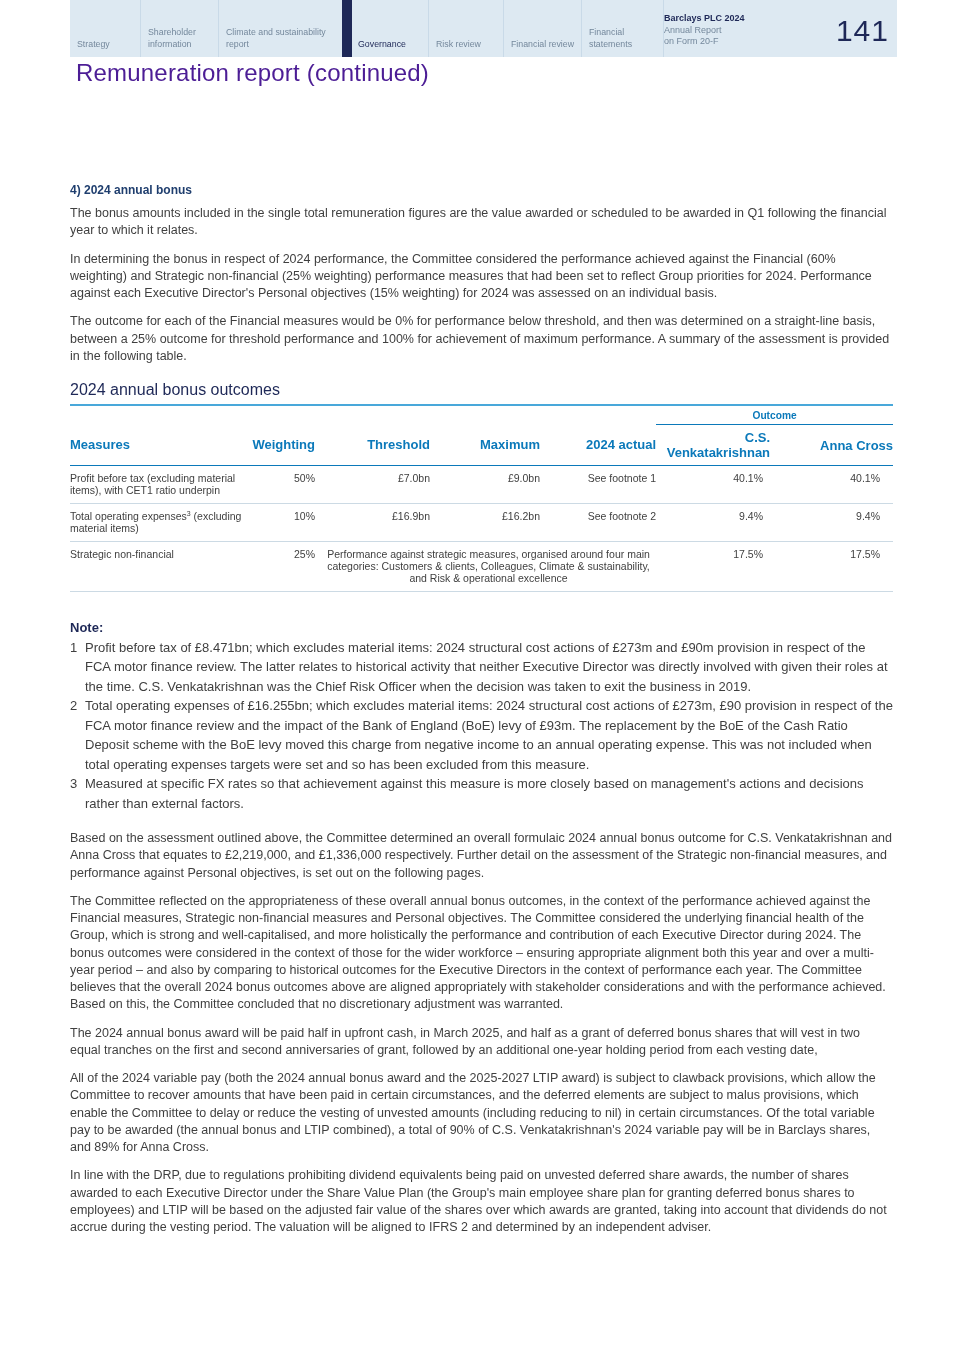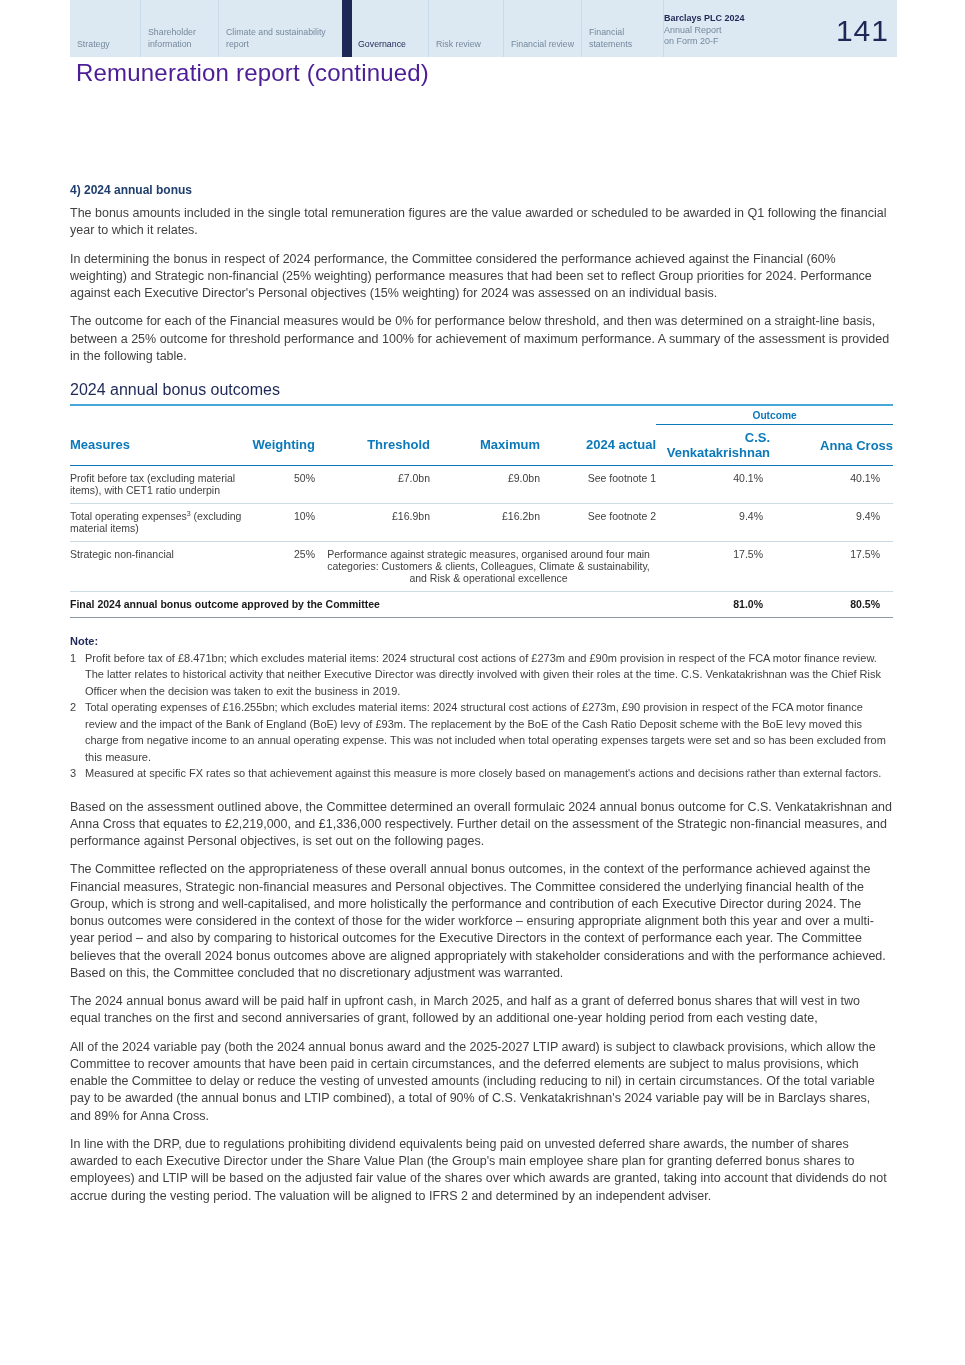--- a/index.html
+++ b/index.html
@@ -74,21 +74,21 @@
   .l { text-align: left; } .r { text-align: right; }
   td.csv { padding-right: 7px; }
   td.last { padding-right: 13px; }
   td.desc { text-align: center; padding-left: 8px; padding-right: 2px; }
   tr.final td {
     font-weight: bold; border-bottom: 1px solid #8d9aa5; color: #1a1a1a;
   }
   sup.fn { font-size: 7px; vertical-align: super; line-height: 0; }
 
   
-  .notes { margin-top: 15px; font-size: 11px; line-height: 1.5; color: #3f3f3f; }
+  .notes { margin-top: 26px; font-size: 13px; line-height: 1.5; color: #3f3f3f; }
   .note-label { font-weight: bold; color: #1e2857; }
   .note-item { display: flex; }
   .note-num { flex: 0 0 15px; }
   .note-text { flex: 1; }
 
   
   .body-paras { margin-top: 17px; }
 </style>
 </head>
 <body>
@@ -181,25 +181,20 @@
         <td class="r csv">9.4%</td>
         <td class="r last">9.4%</td>
       </tr>
       <tr>
         <td class="measure">Strategic non-financial</td>
         <td class="r">25%</td>
         <td colspan="3" class="desc">Performance against strategic measures, organised around four main categories: Customers &amp; clients, Colleagues, Climate &amp; sustainability, and Risk &amp; operational excellence</td>
         <td class="r csv">17.5%</td>
         <td class="r last">17.5%</td>
       </tr>
-      <tr class="final">
-        <td colspan="5">Final 2024 annual bonus outcome approved by the Committee</td>
-        <td class="r csv">81.0%</td>
-        <td class="r last">80.5%</td>
-      </tr>
     </tbody>
   </table>
 
   <div class="notes">
     <div class="note-label">Note:</div>
     <div class="note-item">
       <span class="note-num">1</span>
       <span class="note-text">Profit before tax of £8.471bn; which excludes material items: 2024 structural cost actions of £273m and £90m provision in respect of the FCA motor finance review. The latter relates to historical activity that neither Executive Director was directly involved with given their roles at the time. C.S. Venkatakrishnan was the Chief Risk Officer when the decision was taken to exit the business in 2019.</span>
     </div>
     <div class="note-item">

